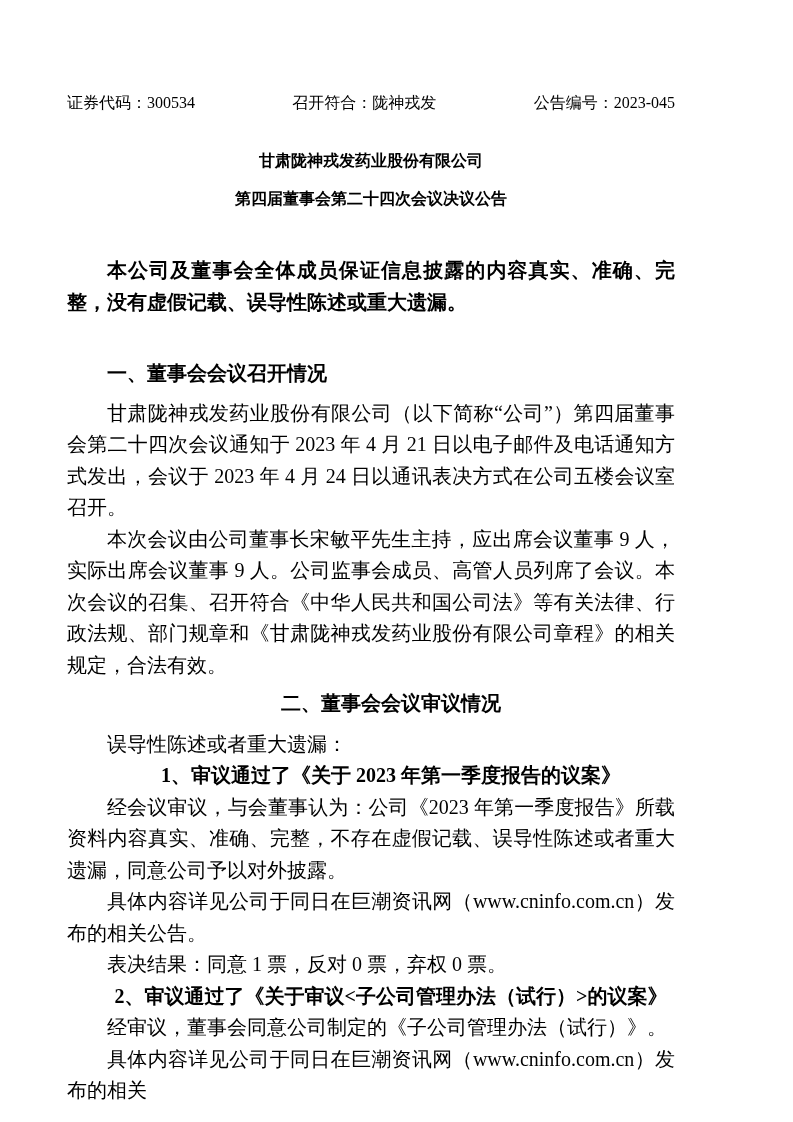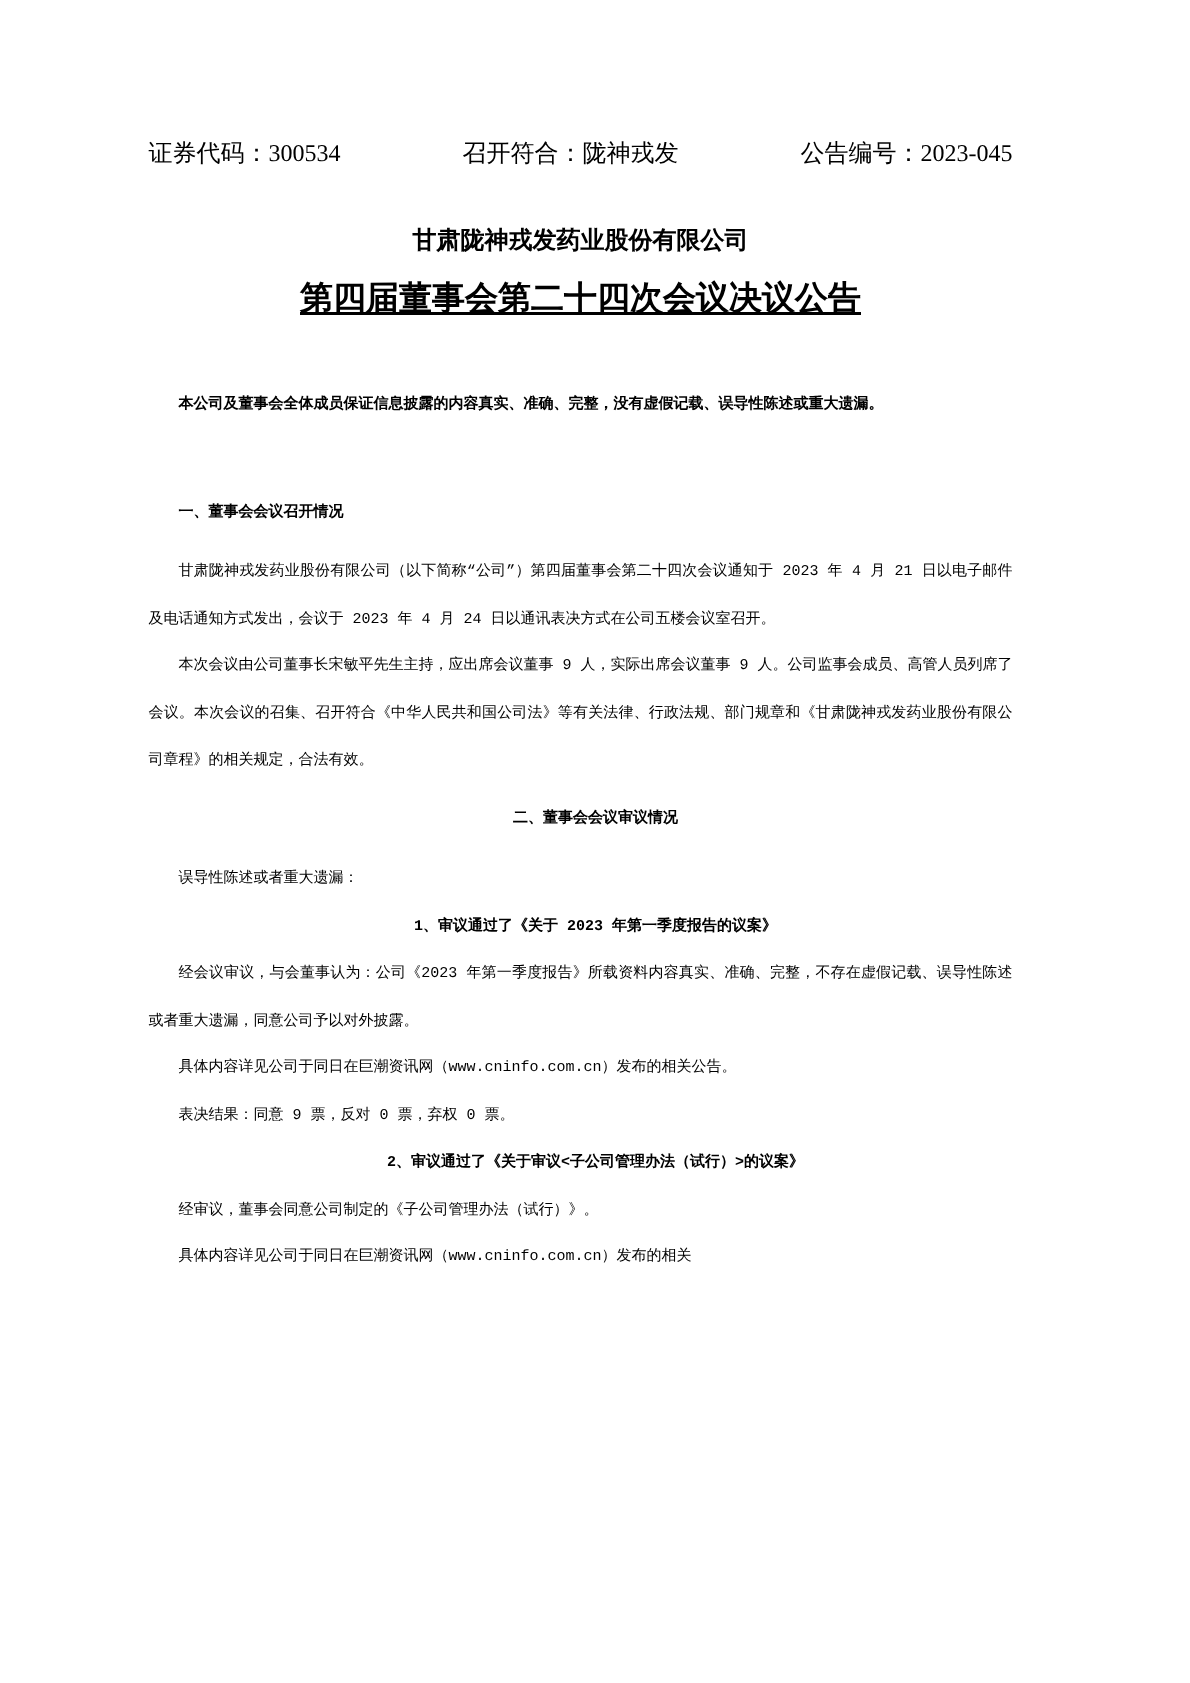--- a/index.html
+++ b/index.html
@@ -11,21 +11,21 @@
     position: relative;
     width: 793px;
     height: 1122px;
     background: #ffffff;
     color: #000000;
     font-family: "Liberation Serif", "DejaVu Serif", serif;
     overflow: hidden;
     box-sizing: border-box;
   }
   .content {
-    margin-left: 99px;
+    margin-left: 67px;
     margin-right: 118px; 
   }
   
   .header-row {
     display: flex;
     justify-content: space-between;
     padding-top: 93px;
     font-size: 16px;
     line-height: 20px;
     white-space: nowrap;
@@ -33,36 +33,34 @@
   
   .doc-title {
     margin-top: 34px;
     font-size: 16px;
     line-height: 28px;
     font-weight: 700;
     text-align: center;
   }
   .doc-subtitle {
     margin-top: 10px;
-    font-size: 22px;
+    font-size: 16px;
     line-height: 28px;
     font-weight: 700;
     text-align: center;
-    text-decoration: underline;
   }
   
   .para {
     margin: 0;
-    font-size: 10px;
+    font-size: 20px;
     line-height: 31.5px;
     text-indent: 2em;
     text-align: justify;
     text-justify: inter-ideograph;
     word-break: break-all;
-    font-family: Liberation Mono, monospace;
   }
   .bold { font-weight: 700; }
   .disclaimer {
     margin-top: 42px;
   }
   .sec-heading-1 {
     margin-top: 40px;
     margin-bottom: 8px;
     text-align: left;
   }
@@ -95,20 +93,20 @@
     <p class="para bold sec-heading-1">一、董事会会议召开情况</p>
     <p class="para">甘肃陇神戎发药业股份有限公司（以下简称“公司”）第四届董事会第二十四次会议通知于 2023 年 4 月 21 日以电子邮件及电话通知方式发出，会议于 2023 年 4 月 24 日以通讯表决方式在公司五楼会议室召开。</p>
     <p class="para">本次会议由公司董事长宋敏平先生主持，应出席会议董事 9 人，实际出席会议董事 9 人。公司监事会成员、高管人员列席了会议。本次会议的召集、召开符合《中华人民共和国公司法》等有关法律、行政法规、部门规章和《甘肃陇神戎发药业股份有限公司章程》的相关规定，合法有效。</p>
 
     <p class="para bold sec-heading-2">二、董事会会议审议情况</p>
     <p class="para">误导性陈述或者重大遗漏：</p>
 
     <p class="para bold item-heading">1、审议通过了《关于 2023 年第一季度报告的议案》</p>
     <p class="para">经会议审议，与会董事认为：公司《2023 年第一季度报告》所载资料内容真实、准确、完整，不存在虚假记载、误导性陈述或者重大遗漏，同意公司予以对外披露。</p>
     <p class="para">具体内容详见公司于同日在巨潮资讯网（www.cninfo.com.cn）发布的相关公告。</p>
-    <p class="para">表决结果：同意 9 票，反对 0 票，弃权 0 票。</p>
+    <p class="para">表决结果：同意 1 票，反对 0 票，弃权 0 票。</p>
 
     <p class="para bold item-heading">2、审议通过了《关于审议&lt;子公司管理办法（试行）&gt;的议案》</p>
     <p class="para">经审议，董事会同意公司制定的《子公司管理办法（试行）》。</p>
     <p class="para">具体内容详见公司于同日在巨潮资讯网（www.cninfo.com.cn）发布的相关</p>
 
   </div>
 </div>
 
 </body></html>

